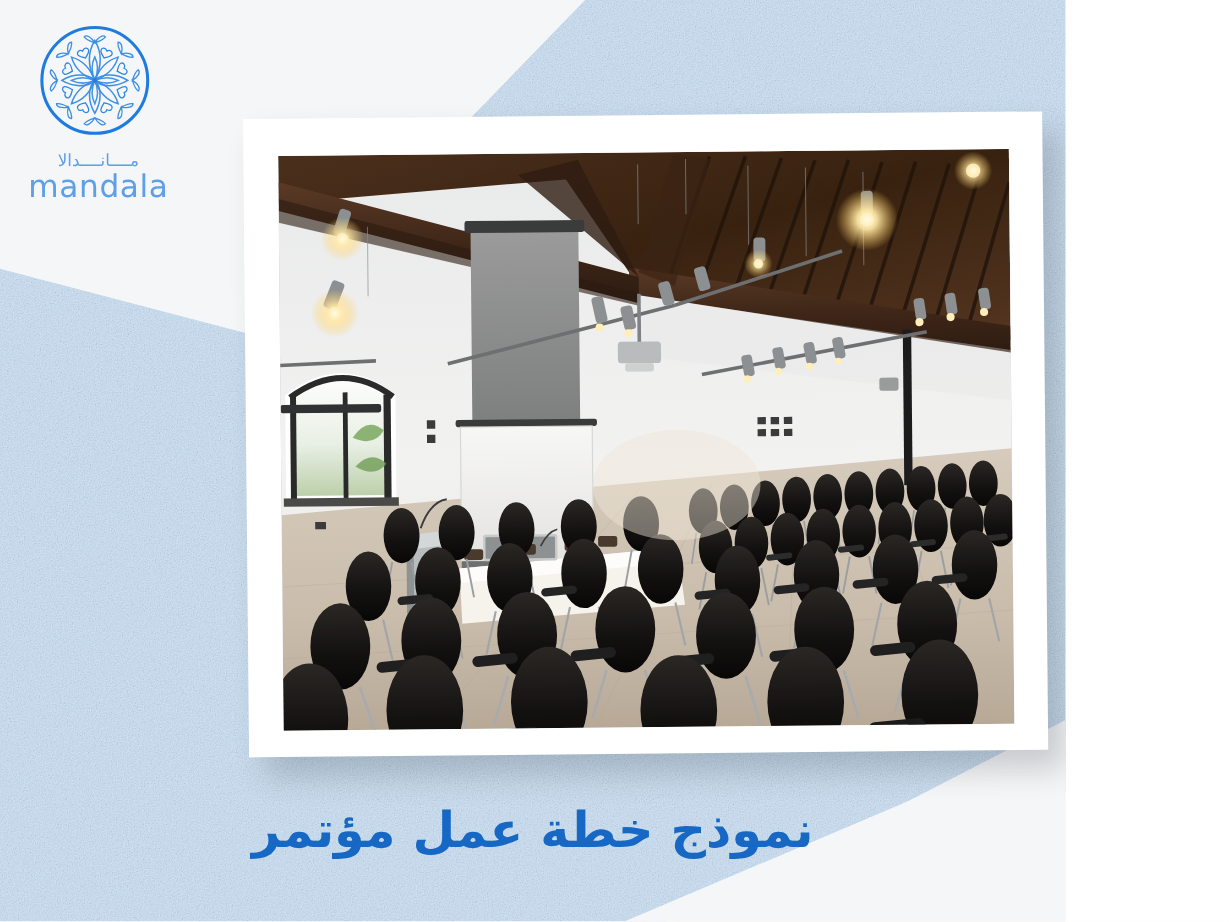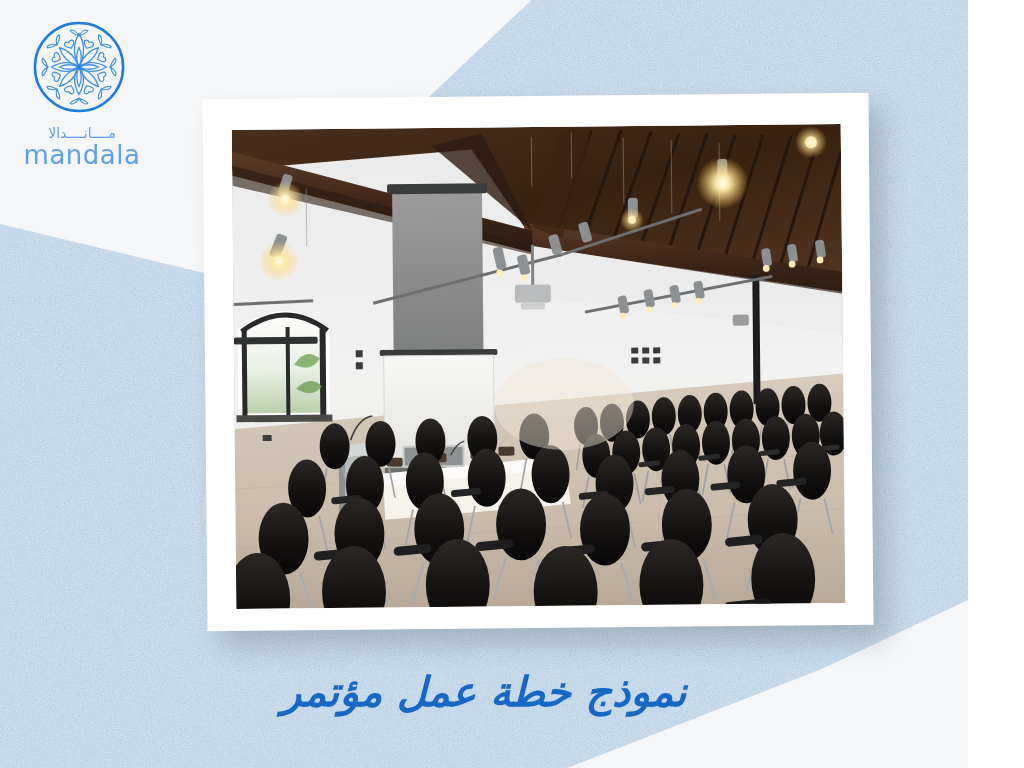--- a/index.html
+++ b/index.html
@@ -7,21 +7,21 @@
     margin: 0;
     padding: 0;
     background: #ffffff;
   }
   body {
     font-family: "DejaVu Sans", "Liberation Sans", sans-serif;
   }
 
   .canvas {
     position: relative;
-    width: 968px;
+    width: 888px;
     height: 768px;
     overflow: hidden;
     background: #f5f6f7;
   }
 
   
   .bg-layer {
     position: absolute;
     inset: 0;
     width: 100%;
@@ -83,21 +83,20 @@
   .title-bar {
     position: absolute;
     left: 0;
     right: 0;
     top: 660px;
     height: 66px;
     display: flex;
     align-items: center;
     justify-content: center;
     z-index: 7;
-    font-style: italic;
   }
   .title-text {
     font-family: "DejaVu Sans", "Liberation Sans", sans-serif;
     direction: rtl;
     unicode-bidi: isolate;
     font-size: 41px;
     font-weight: bold;
     color: #1768c4;
     letter-spacing: 0px;
     line-height: 1.2;

